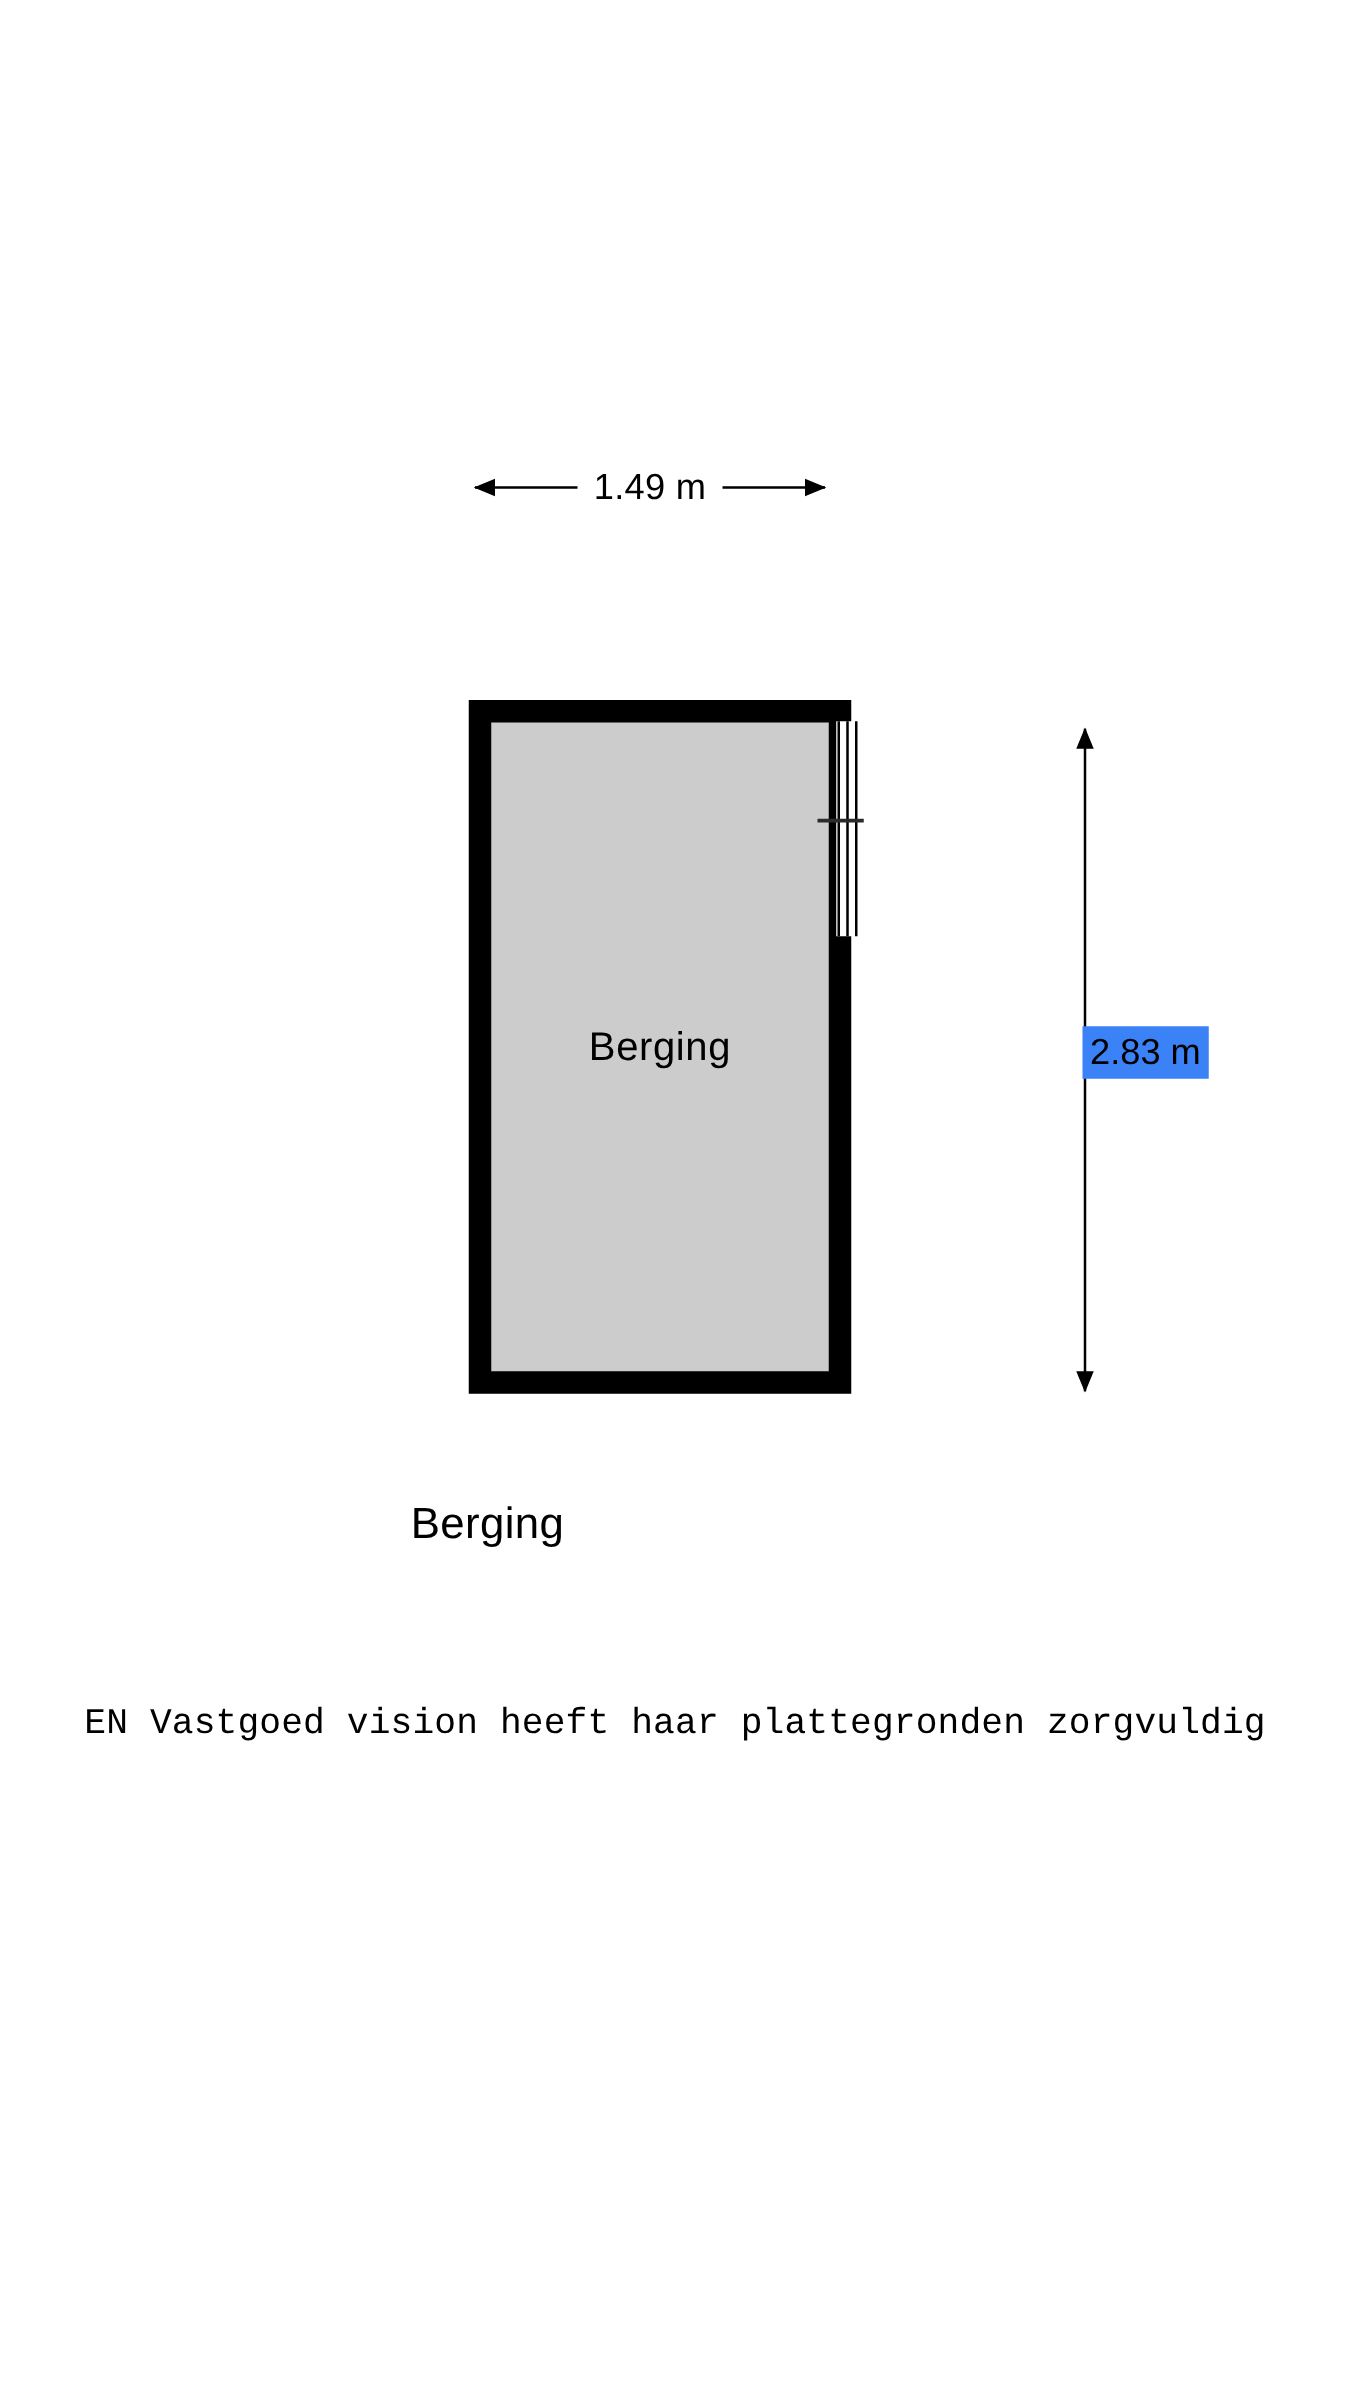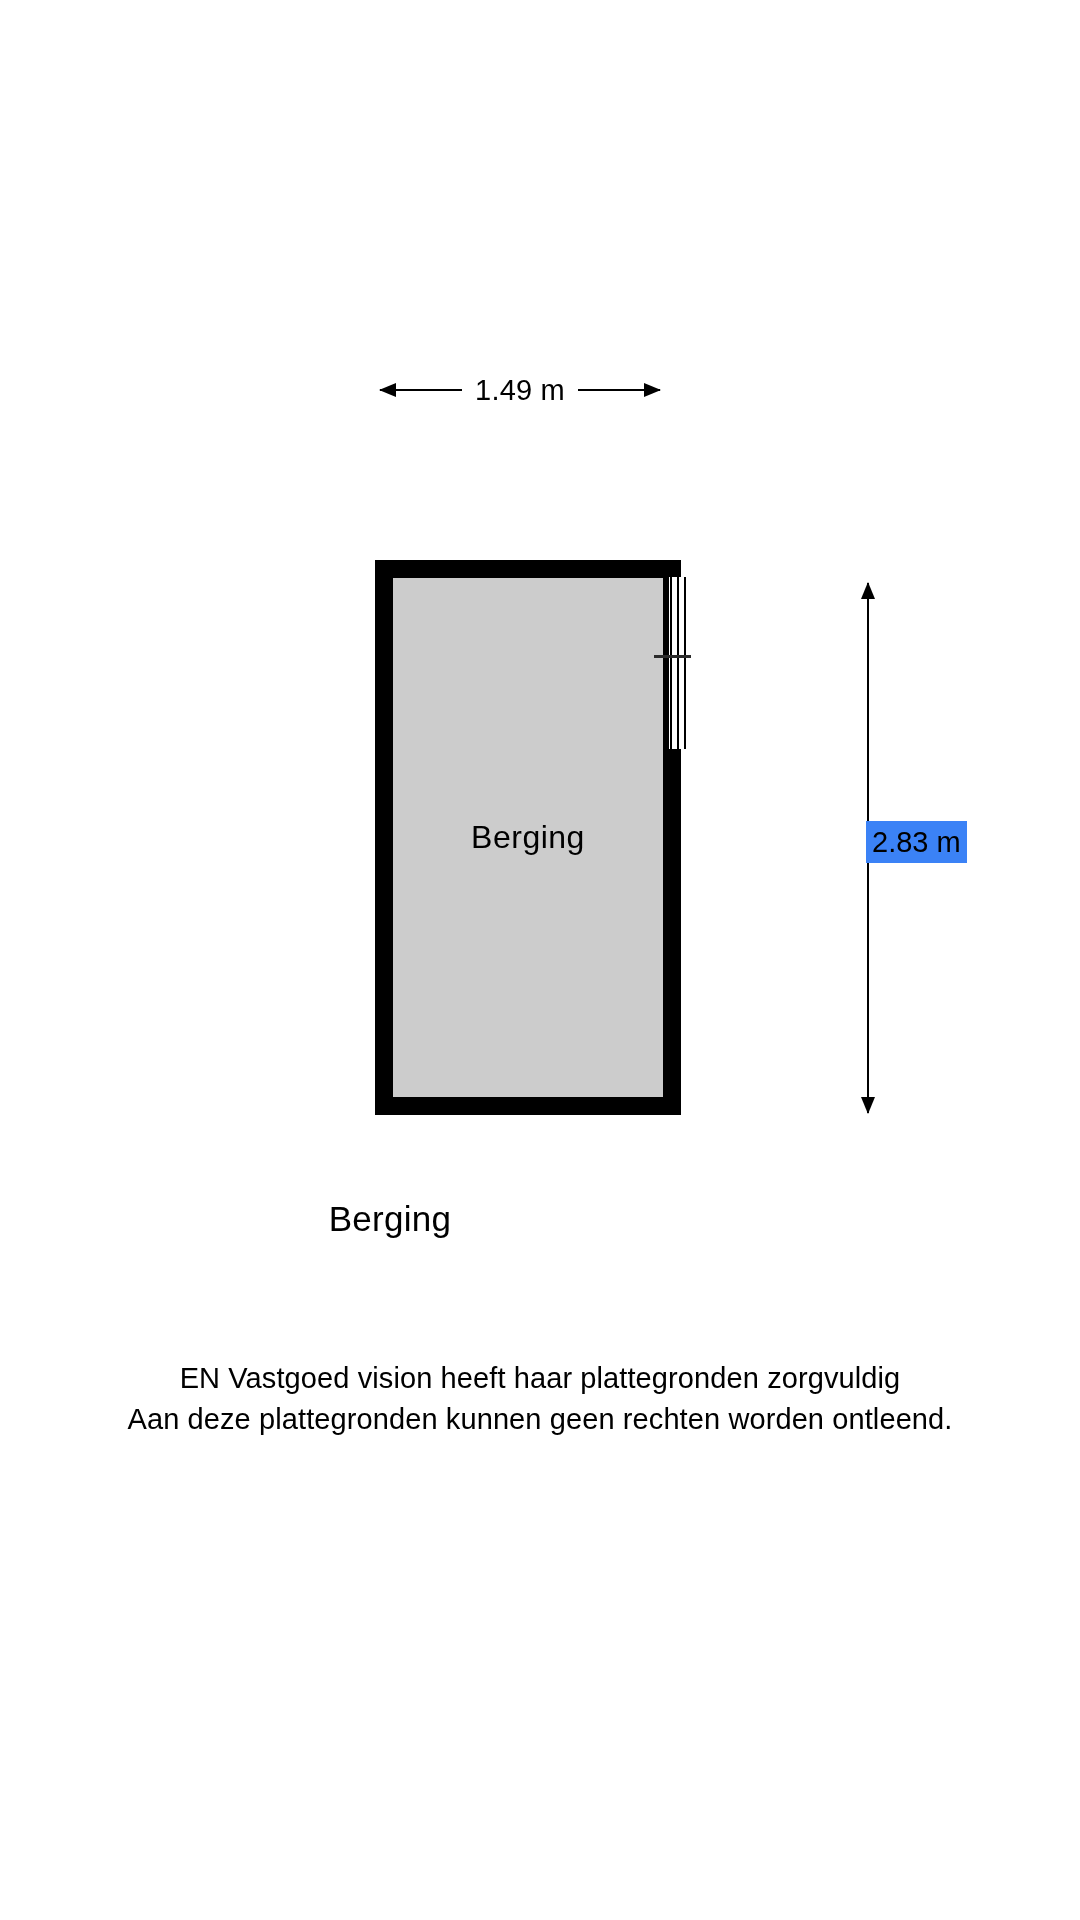--- a/index.html
+++ b/index.html
@@ -197,21 +197,21 @@
   .footer {
     position: absolute;
     left: 0;
     top: 1358px;
     width: 1080px;
     text-align: center;
     font-size: 29px;
     line-height: 41px;
     letter-spacing: 0.1px;
   }
-  .footer .line { display: block; white-space: nowrap; }
+  .footer .line { display: block; white-space: nowrap; font-family: Liberation Mono, monospace; }
 </style>
 </head>
 <body>
 
 <div class="page">
 
   <div class="dim-h">
     <span class="arrow-left"></span>
     <span class="dim-label">1.49 m</span>
     <span class="arrow-right"></span>
@@ -233,16 +233,15 @@
   <div class="dim-v">
     <span class="vline-top"></span>
     <span class="vline-bottom"></span>
     <span class="dim-label-v">2.83 m</span>
   </div>
 
   <div class="plan-title">Berging</div>
 
   <div class="footer">
     <span class="line">EN Vastgoed vision heeft haar plattegronden zorgvuldig</span>
-    <span class="line">Aan deze plattegronden kunnen geen rechten worden ontleend.</span>
   </div>
 
 </div>
 
 </body></html>

